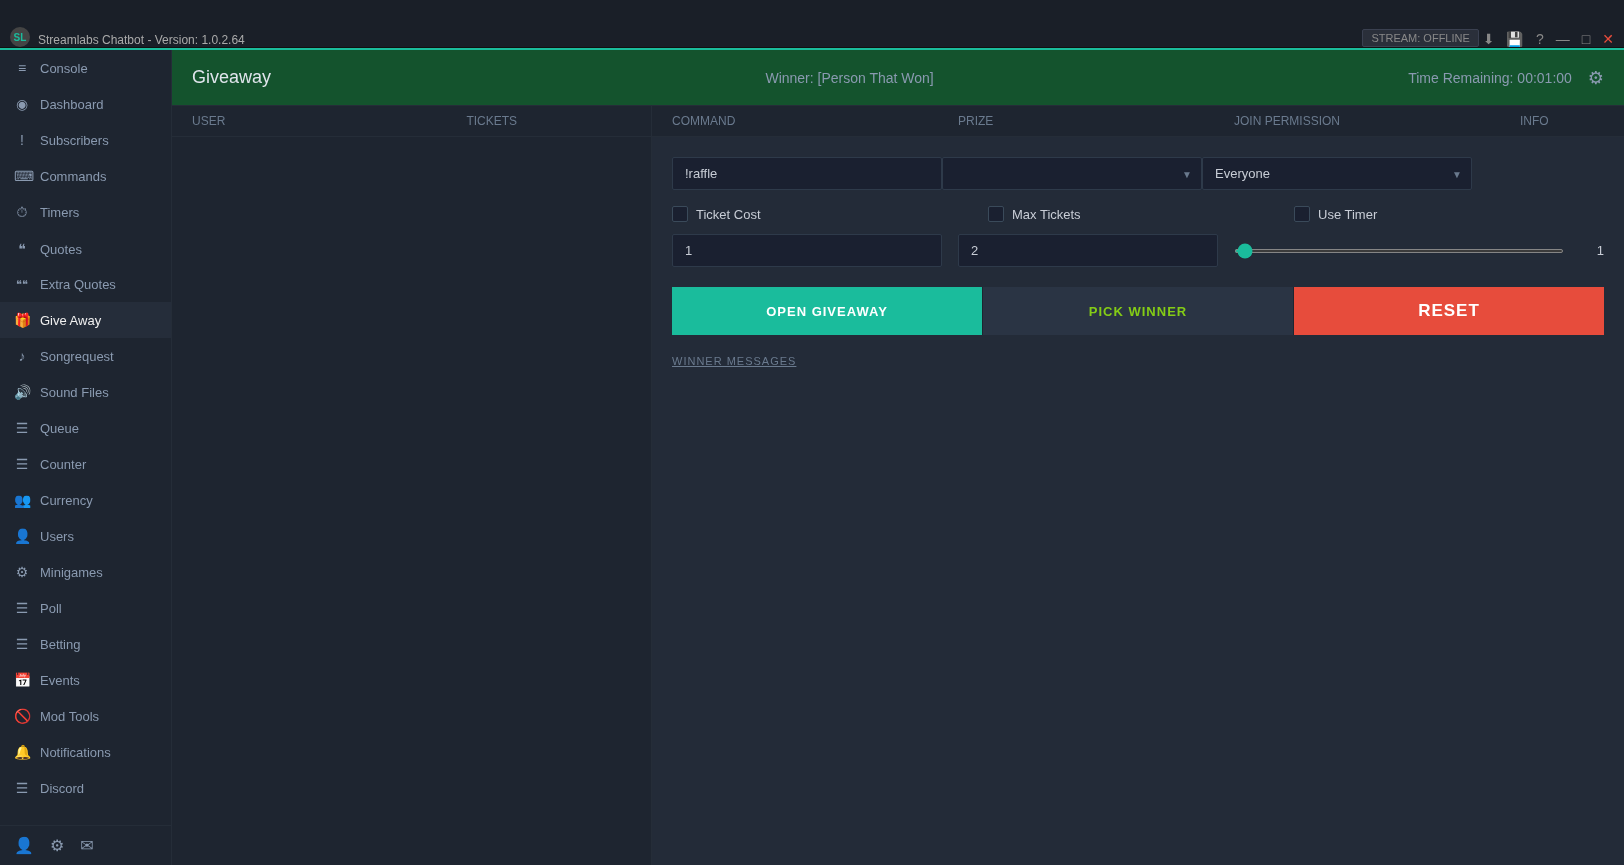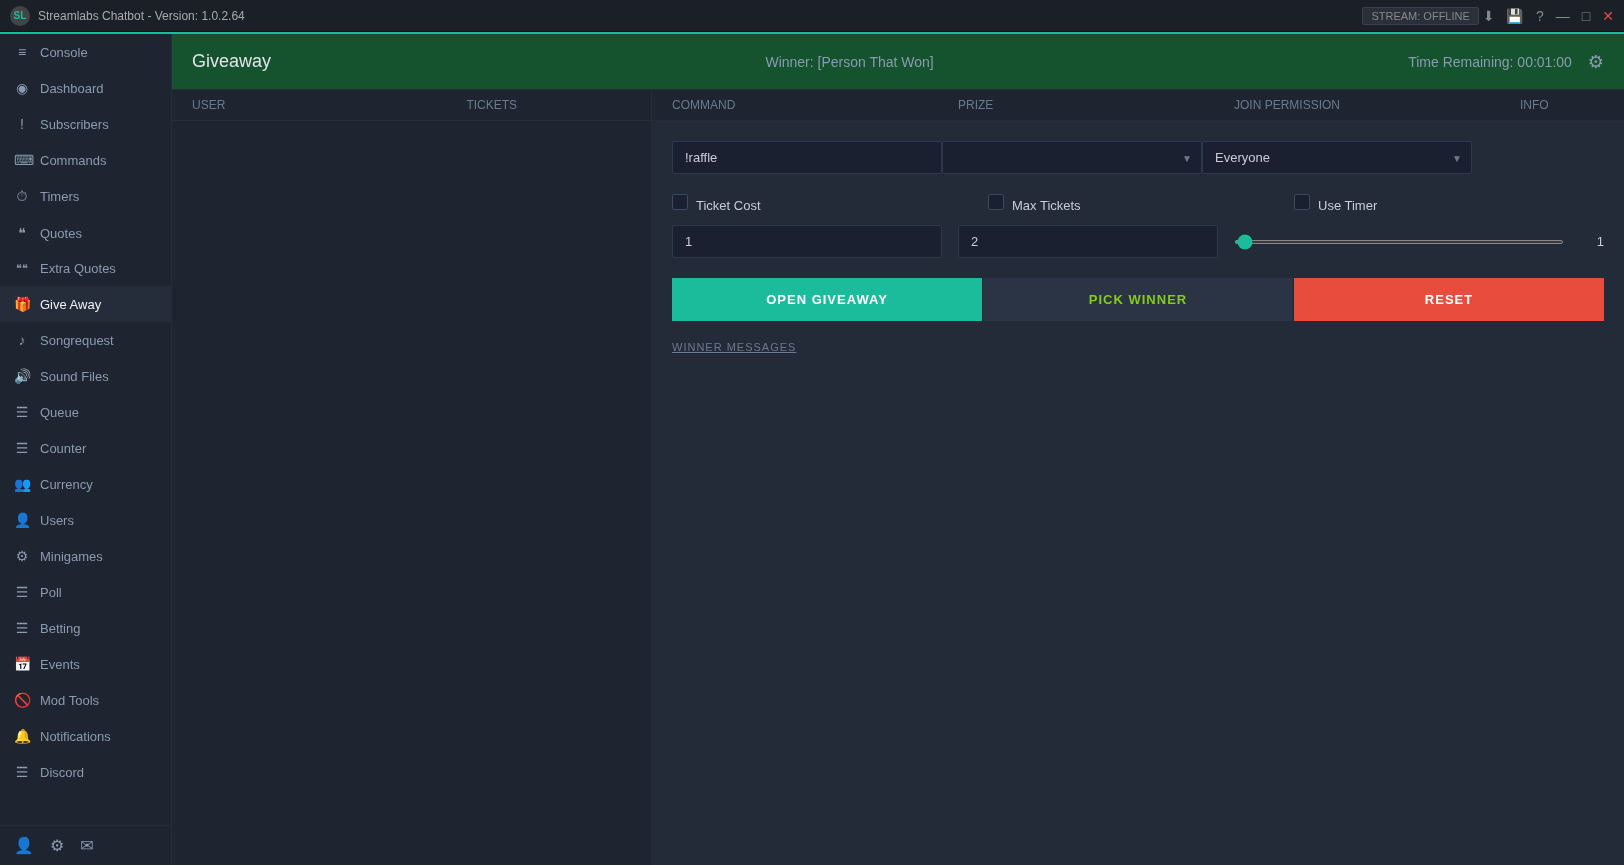--- a/index.html
+++ b/index.html
@@ -10,23 +10,23 @@
       width: 1624px;
       height: 865px;
       overflow: hidden;
       display: flex;
       flex-direction: column;
     }
 
     
     #titlebar {
       background: #1a1f28;
-      height: 32px;
-      display: flex;
-      align-items: center;
+      height: 48px;
+      display: flex;
+      align-items: flex-end;
       padding: 0 10px;
       flex-shrink: 0;
       border-bottom: 1px solid #111;
     }
     #titlebar .logo {
       width: 20px; height: 20px;
       background: #444;
       border-radius: 50%;
       margin-right: 8px;
       display: flex; align-items: center; justify-content: center;
@@ -240,21 +240,20 @@
       border-radius: 2px;
     }
     .checkbox-group input[type="checkbox"]:checked {
       background: #1abc9c;
       border-color: #1abc9c;
     }
     .checkbox-group label {
       font-size: 13px;
       color: #c8cdd6;
       cursor: pointer;
-      margin-top: 8px;
     }
 
     .input-row {
       display: flex;
       gap: 16px;
       margin-bottom: 16px;
       align-items: center;
     }
 
     .slider-container {
@@ -309,21 +308,21 @@
       cursor: pointer;
       border-left: 1px solid #1e2530;
       border-right: 1px solid #1e2530;
     }
     .btn-reset {
       flex: 1;
       background: #e74c3c;
       color: #fff;
       border: none;
       padding: 14px 20px;
-      font-size: 13px;
+      font-size: 17px;
       font-weight: 600;
       letter-spacing: 1px;
       text-transform: uppercase;
       cursor: pointer;
     }
 
     
     .winner-messages-label {
       font-size: 11px;
       color: #6a7a8e;

